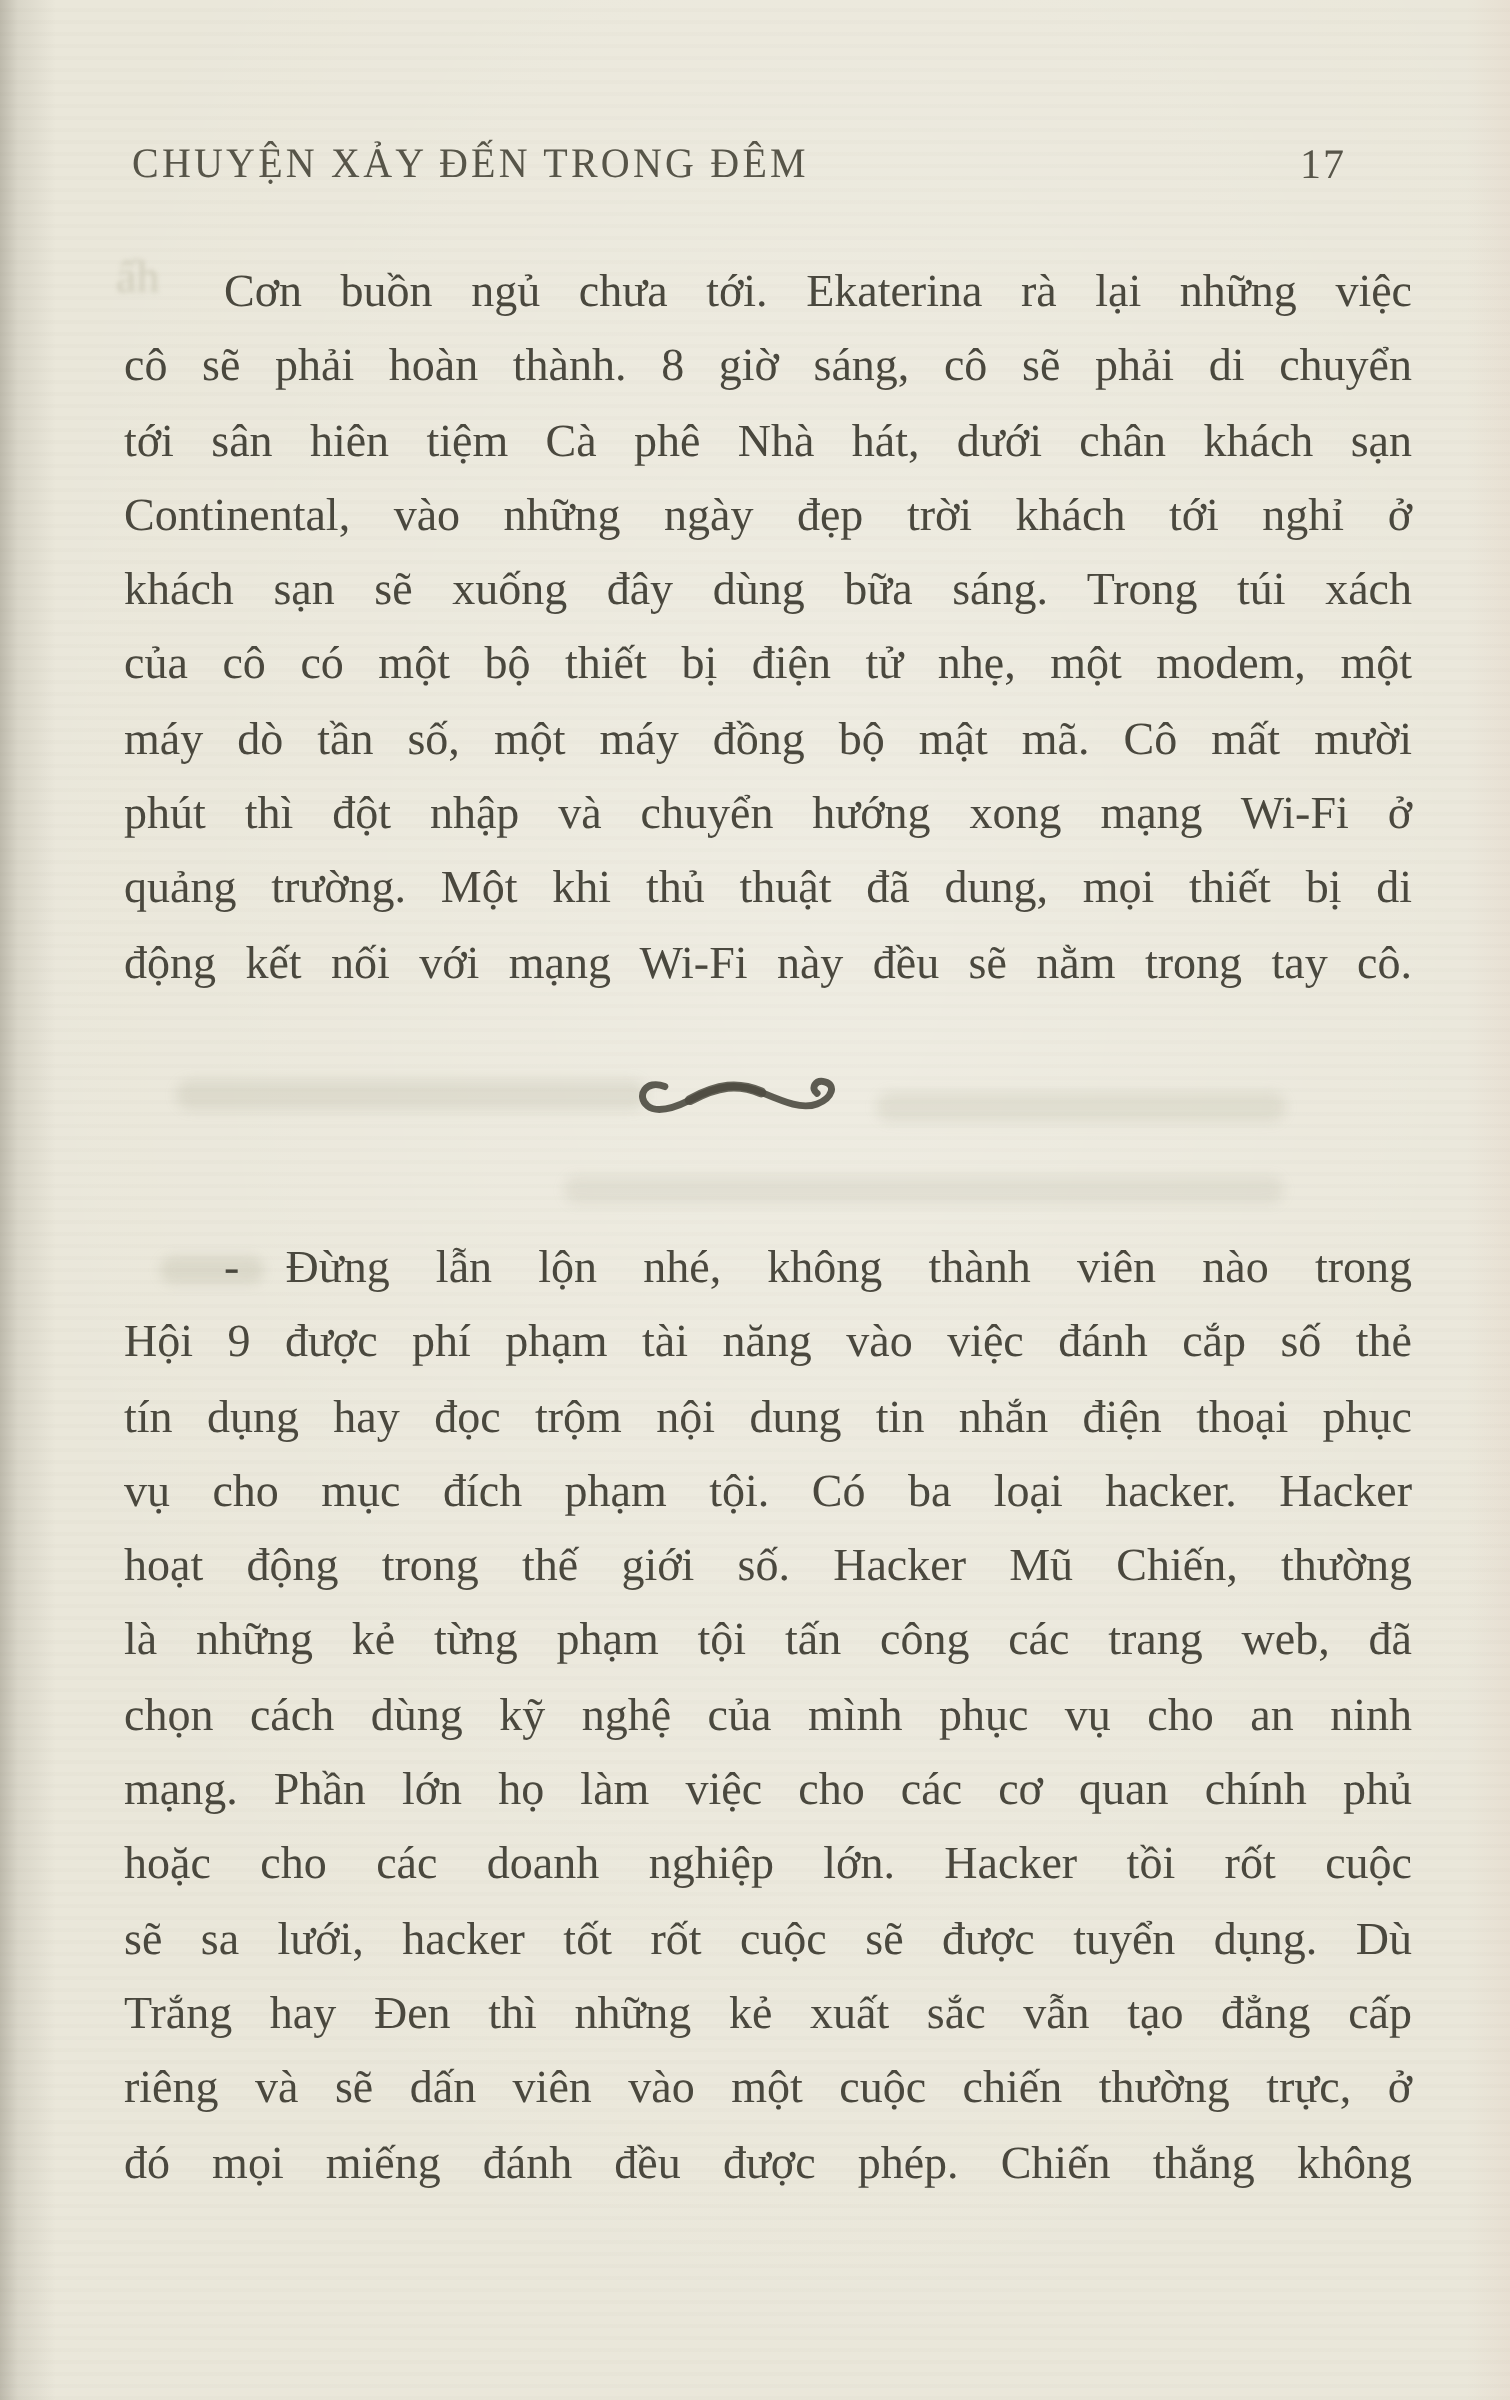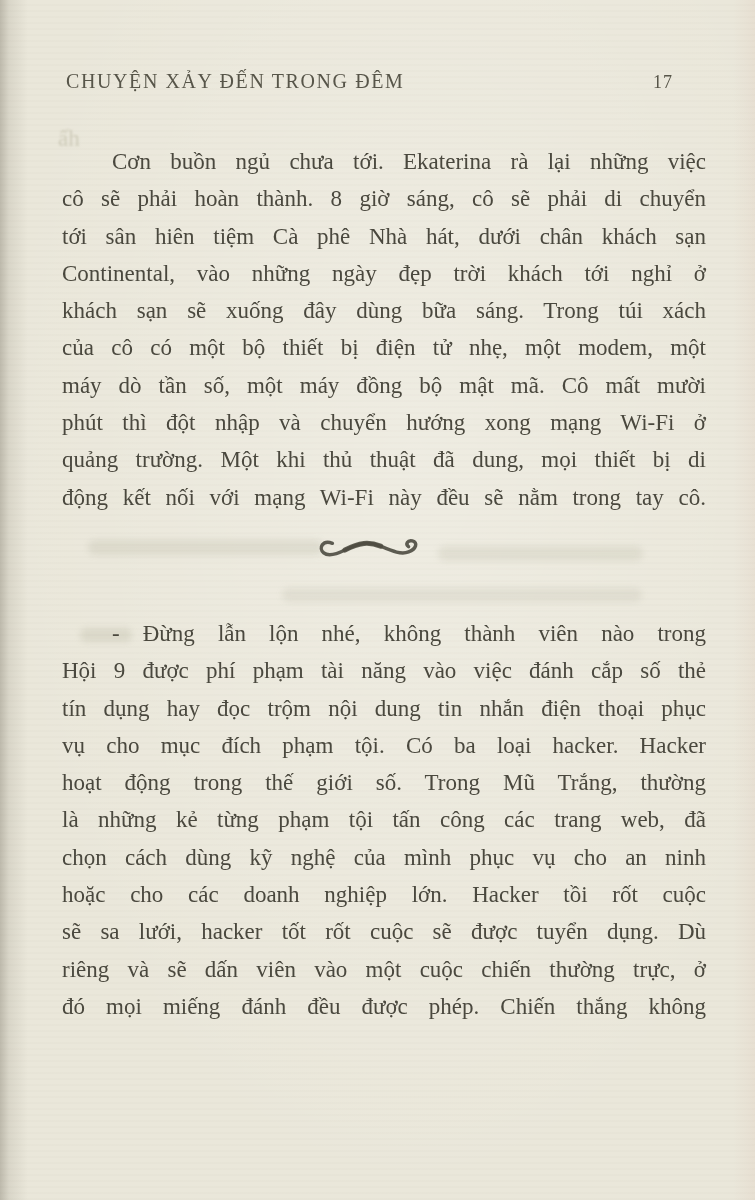--- a/index.html
+++ b/index.html
@@ -37,24 +37,24 @@
   }
   .running-header {
     position: absolute; top: 70px; left: 66px; right: 60px;
     display: flex; justify-content: space-between; align-items: baseline;
     color: var(--header_ink);
   }
   .running-title {
     font-size: 20px; letter-spacing: 1.6px; font-variant: normal;
     transform: scaleY(1.05); transform-origin: left bottom;
   }
-  .page-number { font-size: 18px; letter-spacing: 1px; margin-right: 22px; text-align: center; }
+  .page-number { font-size: 21px; letter-spacing: 1px; margin-right: 22px; text-align: center; }
 
   .para { position: absolute; left: 62px; width: 644px; color: var(--ink); }
-  .para-1 { top: 143px; }
+  .para-1 { top: 127px; }
   .para-2 { top: 615px; }
   .line {
     font-size: 23px; height: 37.3px; line-height: 37.3px;
     text-align: justify; text-align-last: justify; -moz-text-align-last: justify;
     white-space: normal; overflow: visible;
   }
   .indent { text-indent: 50px; }
 
   .ornament {
     position: absolute; top: 528px; left: 314px; width: 112px; height: 46px;
@@ -118,21 +118,23 @@
   </div>
 
   <div class="ghost smudge smudge-c"></div>
   <div class="ghost smudge smudge-d"></div>
 
   <section class="para para-2">
     <div class="line indent">- Đừng lẫn lộn nhé, không thành viên nào trong</div>
     <div class="line">Hội 9 được phí phạm tài năng vào việc đánh cắp số thẻ</div>
     <div class="line">tín dụng hay đọc trộm nội dung tin nhắn điện thoại phục</div>
     <div class="line">vụ cho mục đích phạm tội. Có ba loại hacker. Hacker</div>
-    <div class="line">hoạt động trong thế giới số. Trong Mũ Trắng, thường</div>
+    <div class="line">hoạt động trong thế giới số. Hacker Mũ Chiến, thường</div>
     <div class="line">là những kẻ từng phạm tội tấn công các trang web, đã</div>
     <div class="line">chọn cách dùng kỹ nghệ của mình phục vụ cho an ninh</div>
+    <div class="line">mạng. Phần lớn họ làm việc cho các cơ quan chính phủ</div>
     <div class="line">hoặc cho các doanh nghiệp lớn. Hacker tồi rốt cuộc</div>
     <div class="line">sẽ sa lưới, hacker tốt rốt cuộc sẽ được tuyển dụng. Dù</div>
+    <div class="line">Trắng hay Đen thì những kẻ xuất sắc vẫn tạo đẳng cấp</div>
     <div class="line">riêng và sẽ dấn viên vào một cuộc chiến thường trực, ở</div>
     <div class="line">đó mọi miếng đánh đều được phép. Chiến thắng không</div>
   </section>
 </div>
 
 </body></html>

